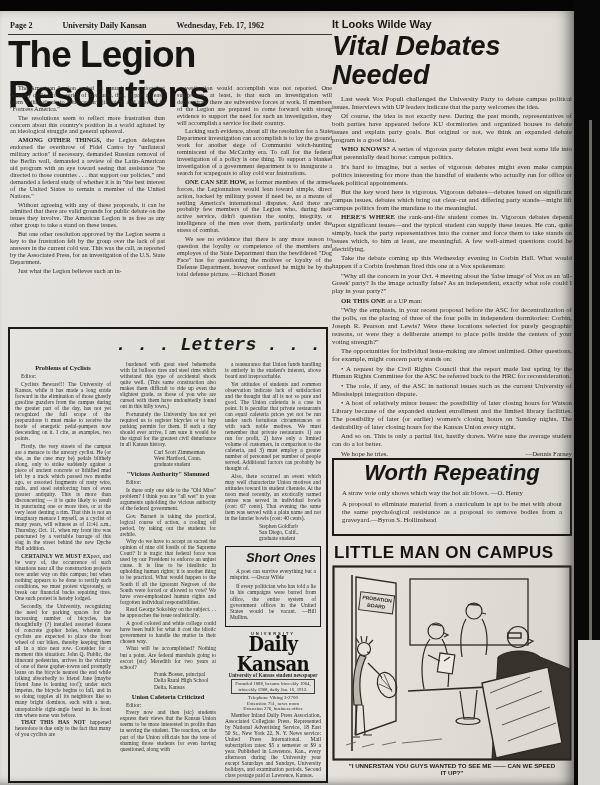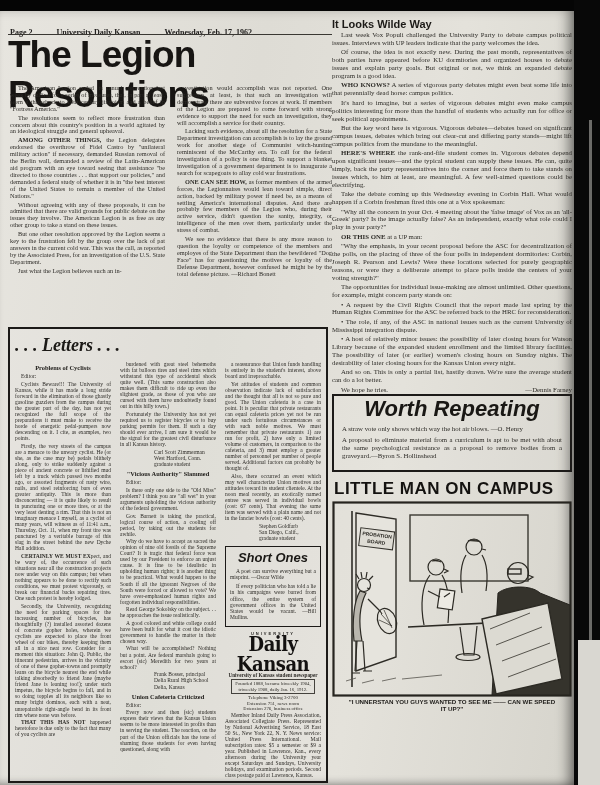--- a/index.html
+++ b/index.html
@@ -5,36 +5,36 @@
   html,body{margin:0;padding:0;background:#050505;}
   .stage{position:relative;width:600px;height:785px;overflow:hidden;background:#050505;
          font-family:"Liberation Serif",serif;color:#2d2b27;}
   .paper{position:absolute;left:0;top:11px;width:574px;height:774px;
          background:linear-gradient(100deg,#e7e5df 0%,#dedcd5 38%,#e4e2db 66%,#d6d4cc 100%);
          box-shadow:inset -10px 0 14px -6px rgba(0,0,0,.55), inset 0 -6px 10px -6px rgba(0,0,0,.35);}
   .edge-sliver{position:absolute;right:0;top:640px;width:22px;height:145px;background:#d9d7d1;}
   .edge-line{position:absolute;right:8px;top:120px;width:3px;height:520px;background:#cfcdc7;opacity:.5;}
 
   
-  .hdr{position:absolute;left:10px;top:17px;width:322px;display:flex;gap:24px;
+  .hdr{position:absolute;left:10px;top:10px;width:322px;display:flex;gap:30px;
        font-weight:bold;font-size:8px;white-space:nowrap;color:#232120;}
   .hdr-rule{position:absolute;left:8px;top:23px;width:324px;height:1px;background:#3a3833;}
 
   .legion-title{position:absolute;left:8px;top:24px;width:330px;margin:0;
        font-family:Liberation Sans, sans-serif;font-weight:bold;font-size:37px;line-height:40px;
        letter-spacing:-1px;color:#171513;}
   .legion-cols{position:absolute;left:10px;top:74px;width:322px;height:240px;display:flex;gap:12px;overflow:hidden;}
   .lg-col{width:155px;}
   .lg-col p{margin:0 0 2px;font-size:6.3px;line-height:6.9px;text-align:justify;text-indent:8px;}
   .lead{font-weight:bold;}
 
   
   .letters-box{position:absolute;left:8px;top:316px;width:320px;height:456px;border:2px solid #1c1a18;
        padding:4px 5px;box-sizing:border-box;overflow:hidden;background:rgba(255,255,255,0.06);}
-  .letters-title{text-align:left;font-family:Liberation Serif, serif;font-weight:bold;
+  .letters-title{text-align:right;font-family:Liberation Mono, monospace;font-weight:bold;
        font-style:italic;font-size:18px;line-height:20px;color:#1b1916;margin:2px 0 6px;}
   .lcols{display:flex;gap:9px;}
   .lcol{width:97px;overflow:hidden;}
   .lcol p{margin:0 0 1.5px;font-size:5.5px;line-height:6.05px;text-align:justify;text-indent:6px;}
   .lhead{font-weight:bold;font-size:6.4px;line-height:8px;text-align:center;margin:3px 0 1px;color:#1d1b18;}
   .salut{font-size:5.5px;line-height:6.5px;margin:0;}
   .sig{font-size:5.5px;line-height:6.2px;padding-left:34px;}
 
   
   .right-col{position:absolute;left:332px;top:7px;width:240px;}
@@ -50,21 +50,21 @@
   .lmoc-head{display:flex;justify-content:space-between;align-items:baseline;margin:7px 2px 2px;
        font-family:"Liberation Sans",sans-serif;font-weight:bold;color:#141210;}
   .lmoc-title{font-size:17px;letter-spacing:.5px;}
   .lmoc-by{font-size:13px;}
   .cartoon-svg{display:block;}
   .caption{margin-top:1px;padding:0 14px;text-align:center;font-family:"Liberation Sans",sans-serif;
        font-weight:bold;font-size:6.2px;line-height:7px;color:#1e1c19;}
 
   
   .short-box{border:1.5px solid #1c1a18;margin:5px 0 4px;padding:2px 4px 3px;}
-  .short-title{text-align:center;font-family:"Liberation Sans",sans-serif;font-weight:bold;font-style:italic;
+  .short-title{text-align:right;font-family:"Liberation Sans",sans-serif;font-weight:bold;font-style:italic;
        font-size:13px;line-height:15px;margin:1px 0 3px;color:#1b1916;}
   .short-box p{margin:0 0 3px;text-indent:6px;}
   .mast{margin-top:4px;text-align:center;}
   .mast-univ{font-family:"Liberation Sans",sans-serif;font-weight:bold;font-size:4px;letter-spacing:2px;color:#2a2825;}
   .mast-logo{font-family:"DejaVu Serif",serif;font-weight:bold;font-size:18px;line-height:18px;
        letter-spacing:-.5px;transform:scaleY(1.15);color:#131110;}
   .mast-tag{font-weight:bold;font-size:5.2px;line-height:6.5px;}
   .mast-founded{border:1px solid #44423d;margin:1px 6px;padding:1px 2px;font-size:4.8px;line-height:5.4px;}
   .mast-line{font-size:4.9px;line-height:5.6px;}
   .mast-member{margin:2px 0 0;font-size:4.7px;line-height:5.2px;text-align:justify;}
@@ -169,20 +169,21 @@
             <p class="mast-member">Member Inland Daily Press Association, Associated Collegiate Press. Represented by National Advertising Service, 18 East 50 St., New York 22, N. Y. News service: United Press International. Mail subscription rates: $5 a semester or $9 a year. Published in Lawrence, Kan., every afternoon during the University year except Saturdays and Sundays, University holidays, and examination periods. Second class postage paid at Lawrence, Kansas.</p>
             <div class="mast-dept">NEWS DEPARTMENT</div>
 
           </div>
         </div>
       </div>
     </section>
 
     <aside class="right-col">
       <div class="kicker">It Looks Wilde Way</div>
+      <h2 class="vital-title">Vital Debates Needed</h2>
       <div class="vital-body">
         <p><b class="lead"></b><span>Last week Vox Populi challenged the University Party to debate campus political issues. Interviews with UP leaders indicate that the party welcomes the idea.</span></p>
         <p><b class="lead"></b><span>Of course, the idea is not exactly new. During the past month, representatives of both parties have appeared before KU dormitories and organized houses to debate issues and explain party goals. But original or not, we think an expanded debate program is a good idea.</span></p>
         <p><b class="lead">WHO KNOWS?</b><span> A series of vigorous party debates might even beat some life into that perennially dead horse: campus politics.</span></p>
         <p><b class="lead"></b><span>It's hard to imagine, but a series of vigorous debates might even make campus politics interesting for more than the handful of students who actually run for office or seek political appointments.</span></p>
         <p><b class="lead"></b><span>But the key word here is vigorous. Vigorous debates—debates based on significant campus issues, debates which bring out clear-cut and differing party stands—might lift campus politics from the mundane to the meaningful.</span></p>
         <p><b class="lead">HERE'S WHERE</b><span> the rank-and-file student comes in. Vigorous debates depend upon significant issues—and the typical student can supply these issues. He can, quite simply, back the party representatives into the corner and force them to take stands on issues which, to him at least, are meaningful. A few well-aimed questions could be electrifying.</span></p>
         <p><b class="lead"></b><span>Take the debate coming up this Wednesday evening in Corbin Hall. What would happen if a Corbin freshman fired this one at a Vox spokesman:</span></p>
         <p><b class="lead"></b><span>"Why all the concern in your Oct. 4 meeting about the 'false image' of Vox as an 'all-Greek' party? Is the image actually false? As an independent, exactly what role could I play in your party?"</span></p>
         <p><b class="lead">OR THIS ONE</b><span> at a UP man:</span></p>

